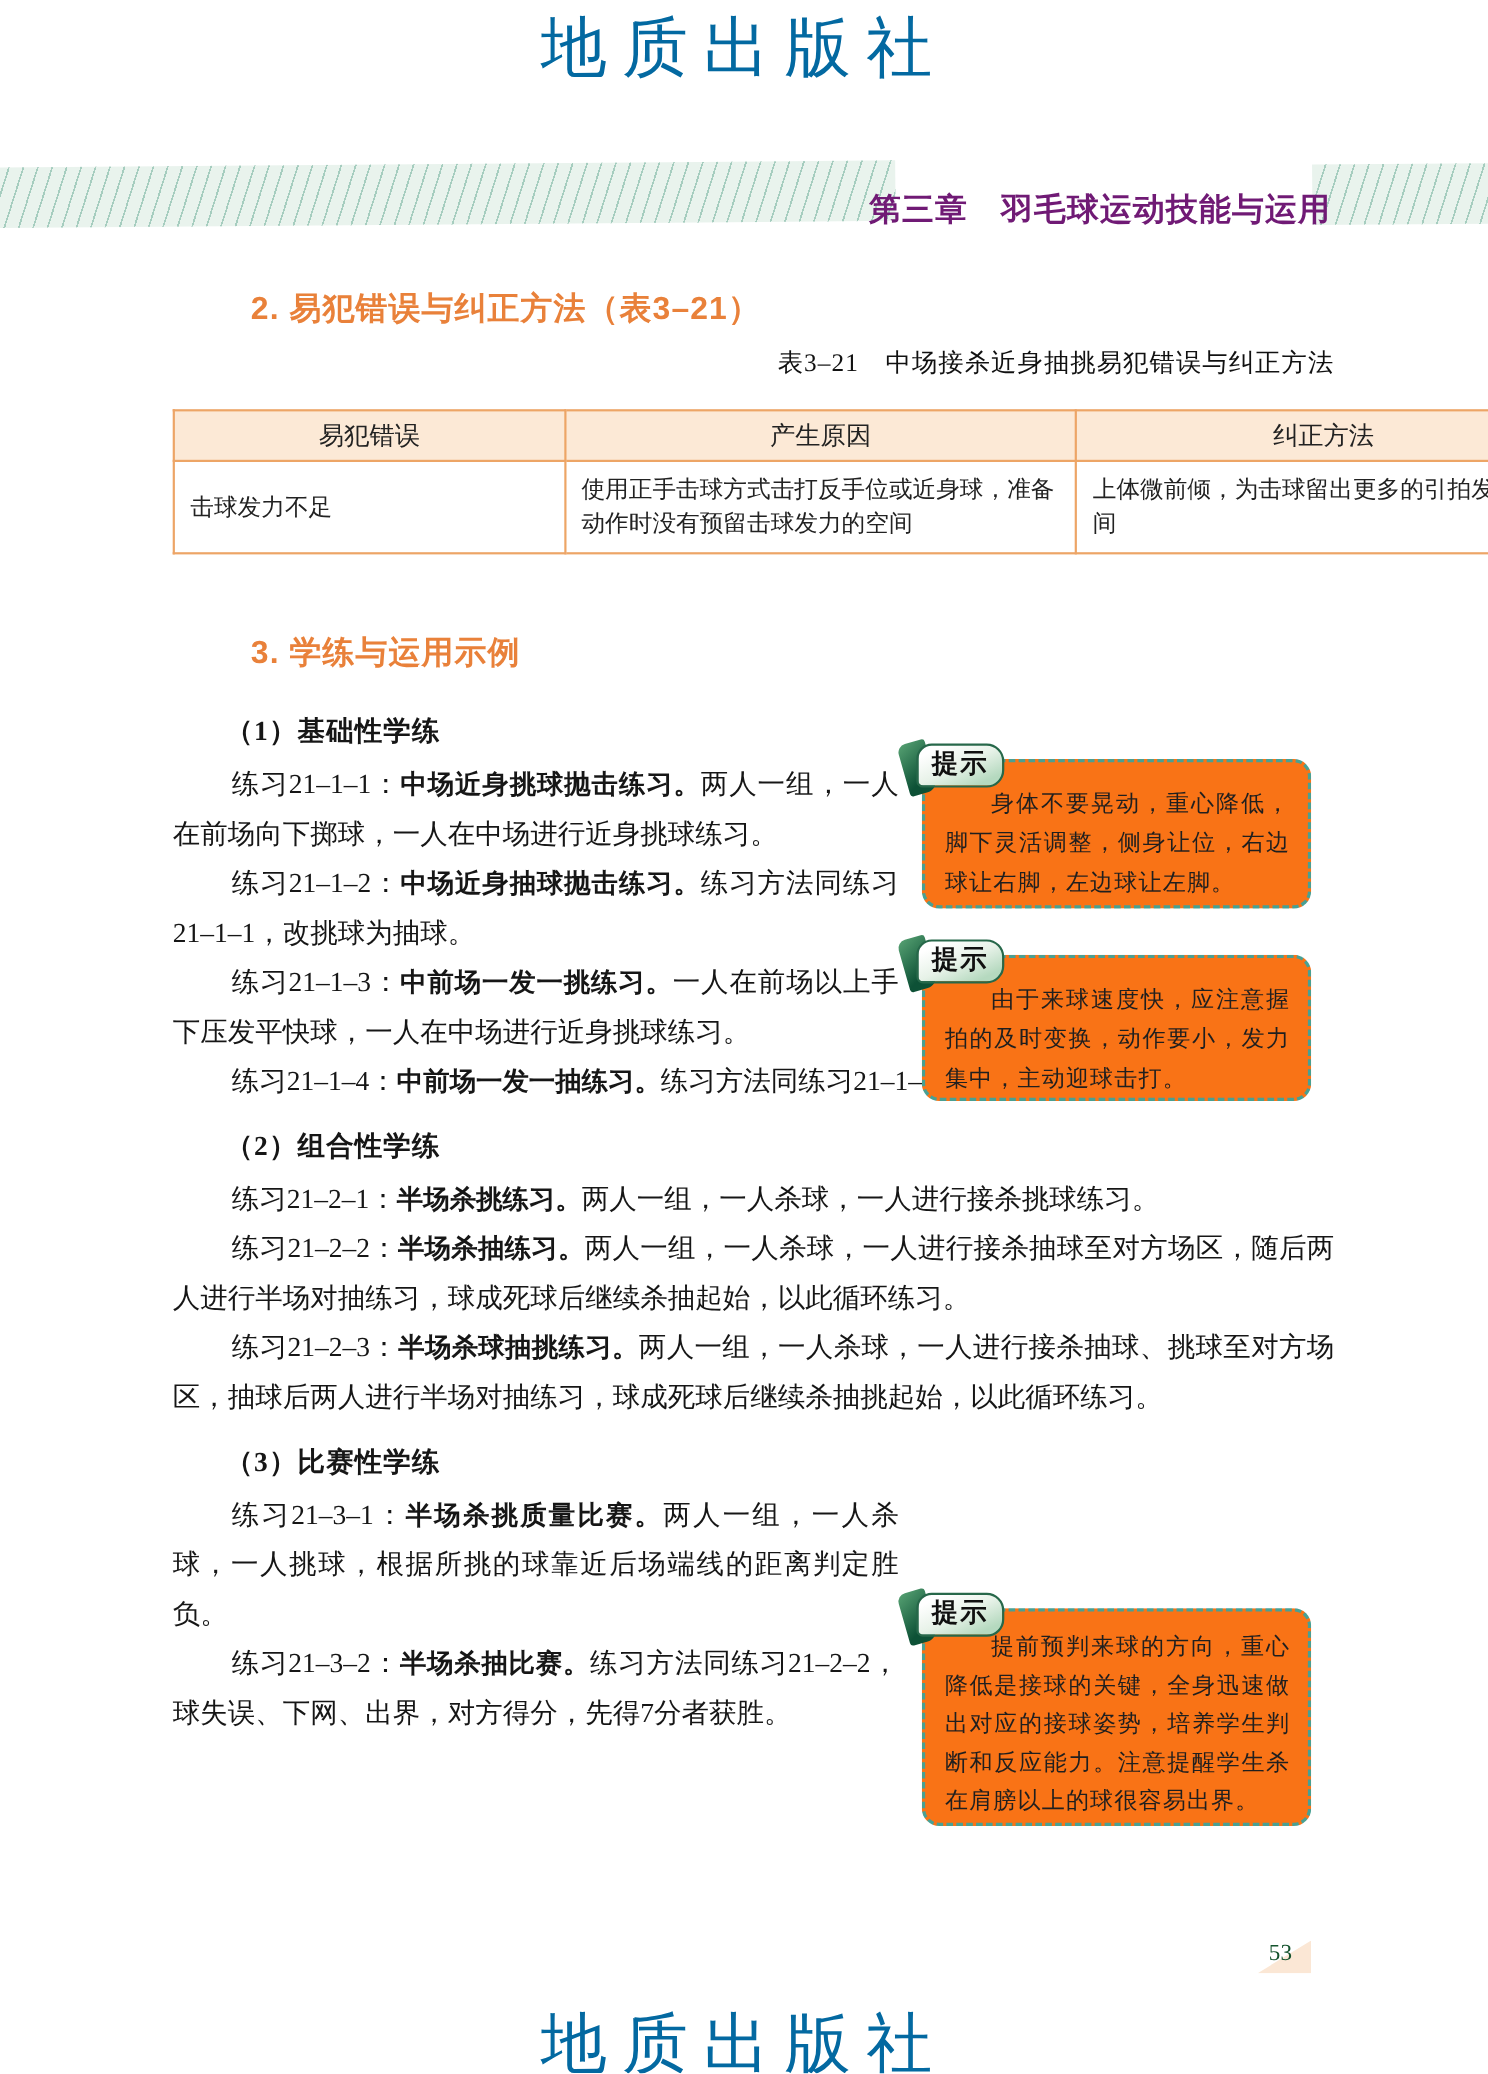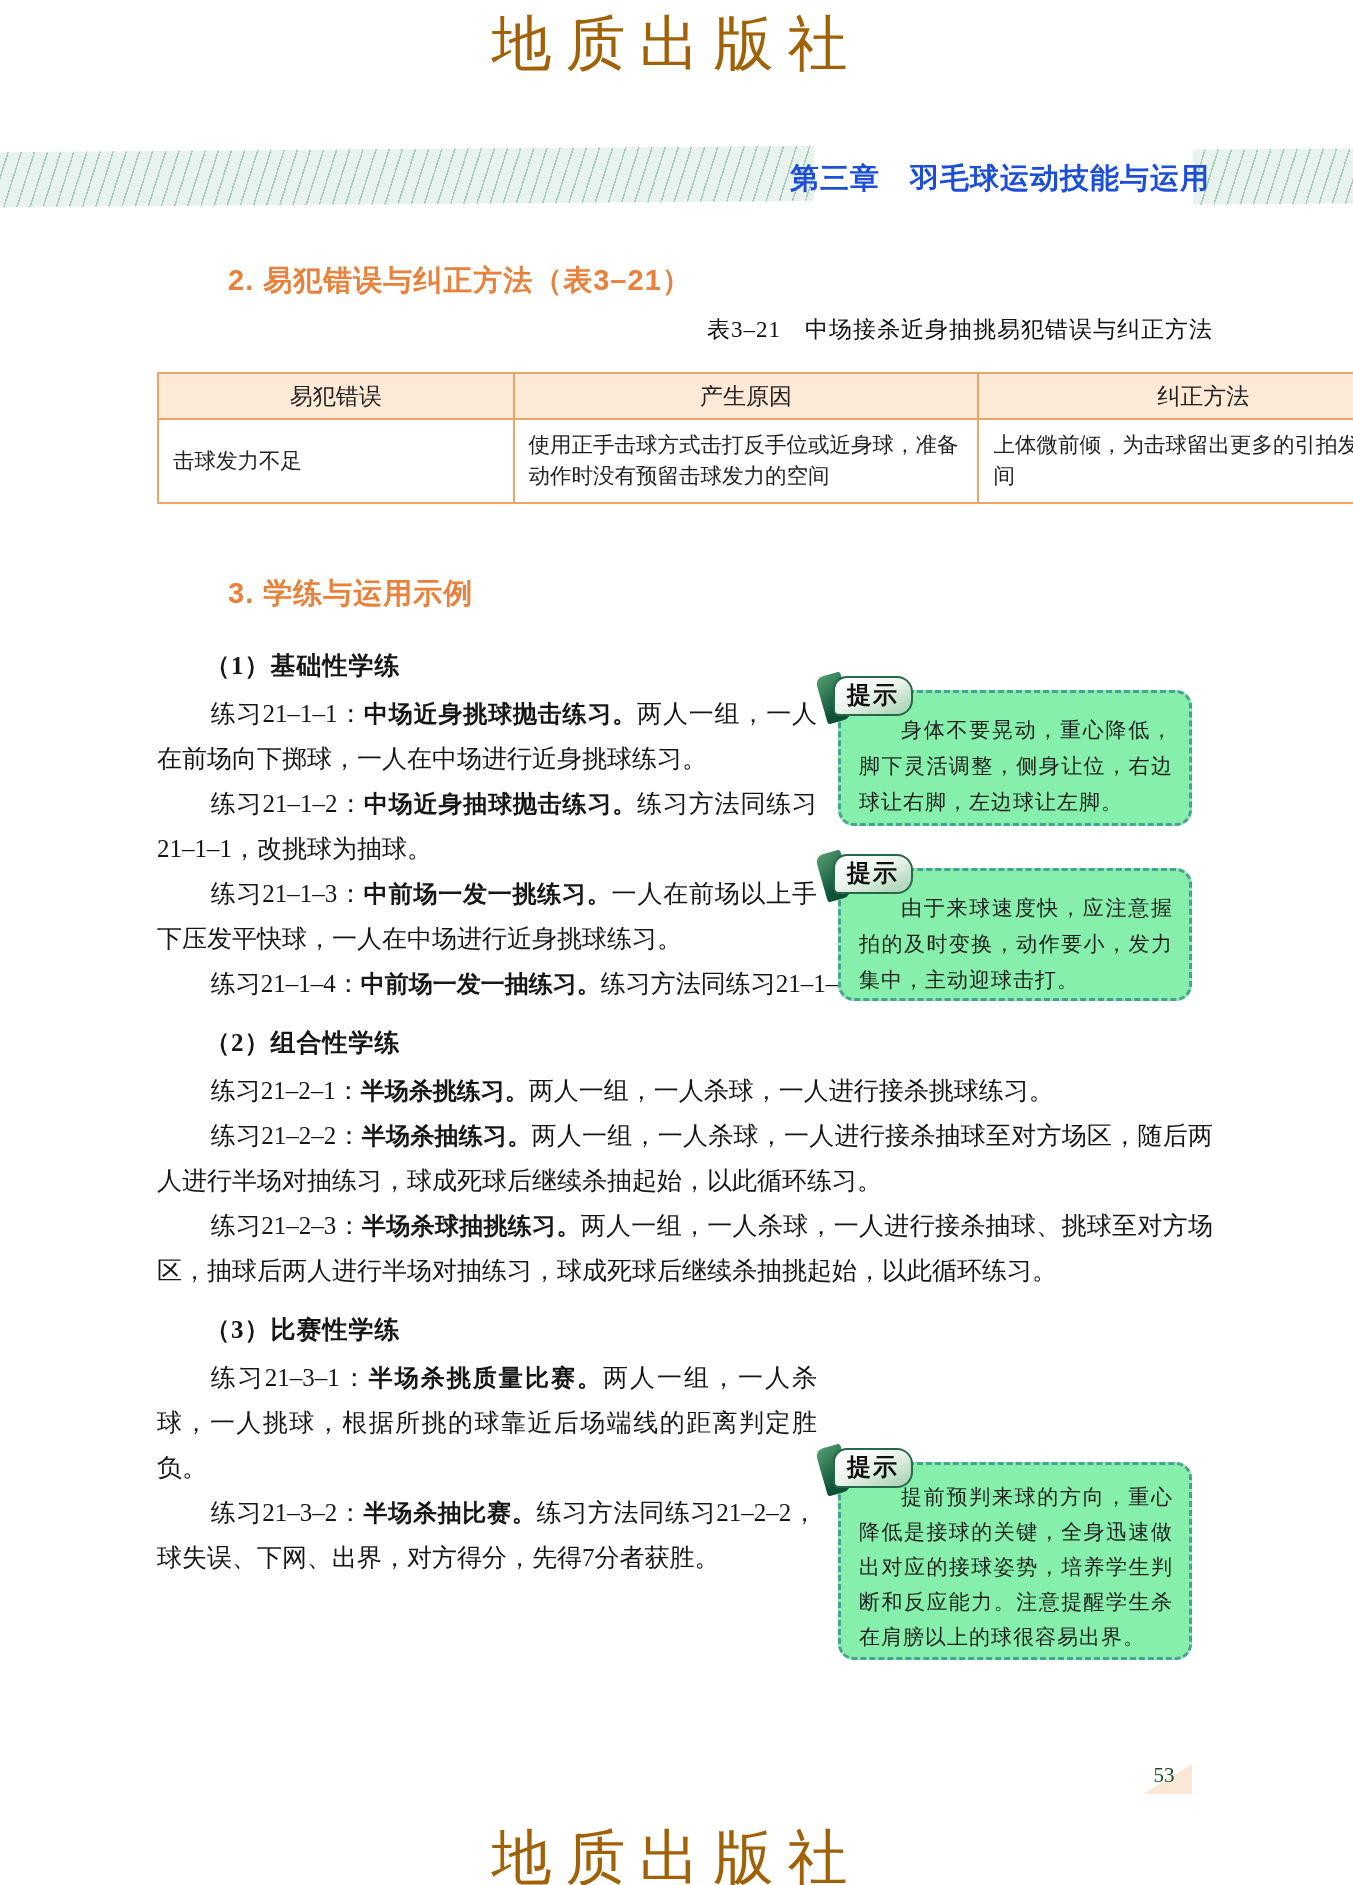--- a/index.html
+++ b/index.html
@@ -3,38 +3,38 @@
 <meta charset="utf-8">
 <style>
   html,body{margin:0;padding:0;background:#ffffff;}
   #page{
     position:relative; width:1353px; height:1885px; overflow:hidden;
     background:#ffffff; font-family:"Liberation Serif", serif; color:#161616;
   }
   
   .watermark{
     position:absolute; left:0; width:100%; text-align:center;
-    font-family:"Liberation Serif", serif; color:#a16207;
+    font-family:"Liberation Serif", serif; color:#0369a1;
     font-size:60px; letter-spacing:14px; white-space:nowrap;
   }
   #watermark-top{top:4px;}
   #watermark-bottom{top:1818px;}
   
   .band{
     position:absolute; top:149px; height:55px;
     background-color:#e9f3ed;
     background-image:repeating-linear-gradient(108deg,
       rgba(0,0,0,0) 0px, rgba(0,0,0,0) 11px, #a6cdbf 11px, #a6cdbf 12.5px);
   }
   #band-left{left:-4px; width:818px; transform:rotate(-0.45deg);}
   #band-right{left:1193px; width:166px; transform:rotate(-0.45deg);}
   #chapter-title{
-    position:absolute; left:790px; top:159px; width:396px; text-align:right;
+    position:absolute; left:790px; top:171px; width:396px; text-align:right;
     font-family:"Liberation Sans", sans-serif; font-weight:600; font-size:29px;
-    color:#1d4ed8; letter-spacing:1px; white-space:nowrap;
+    color:#701a75; letter-spacing:1px; white-space:nowrap;
   }
   
   .orange-head{
     position:absolute; left:228px;
     font-family:"Liberation Sans", sans-serif; font-weight:bold; font-size:29px;
     color:#e9813a; letter-spacing:1px; white-space:nowrap;
   }
   #heading-2{top:261px;}
   #heading-3{top:574px;}
   
@@ -69,21 +69,21 @@
   }
   .mt{margin-top:14px;}
   p.ex{margin:0; text-indent:2.15em; line-height:45px; text-align:justify;}
   p.narrow{width:660px;}
   .ex-title{
     font-family:"Liberation Sans", sans-serif; font-weight:bold; font-size:24px;
   }
   
   .tip{
     position:absolute; border:3px dashed #49a093; border-radius:16px;
-    background:#86efac; box-sizing:border-box;
+    background:#f97316; box-sizing:border-box;
   }
   #tip-1{left:838px; top:690px; width:354px; height:136px;}
   #tip-2{left:838px; top:868px; width:354px; height:133px;}
   #tip-3{left:838px; top:1462px; width:354px; height:198px;}
   .tip-text{
     margin:0; padding:19px 16px 6px 18px; font-size:21px; line-height:36px;
     text-indent:2em; text-align:justify; letter-spacing:1px; color:#1f1f1f;
   }
   #tip-3 .tip-text{padding-top:15px; line-height:35px;}
   .tip-tab{position:absolute; top:-17px; left:-8px;}

